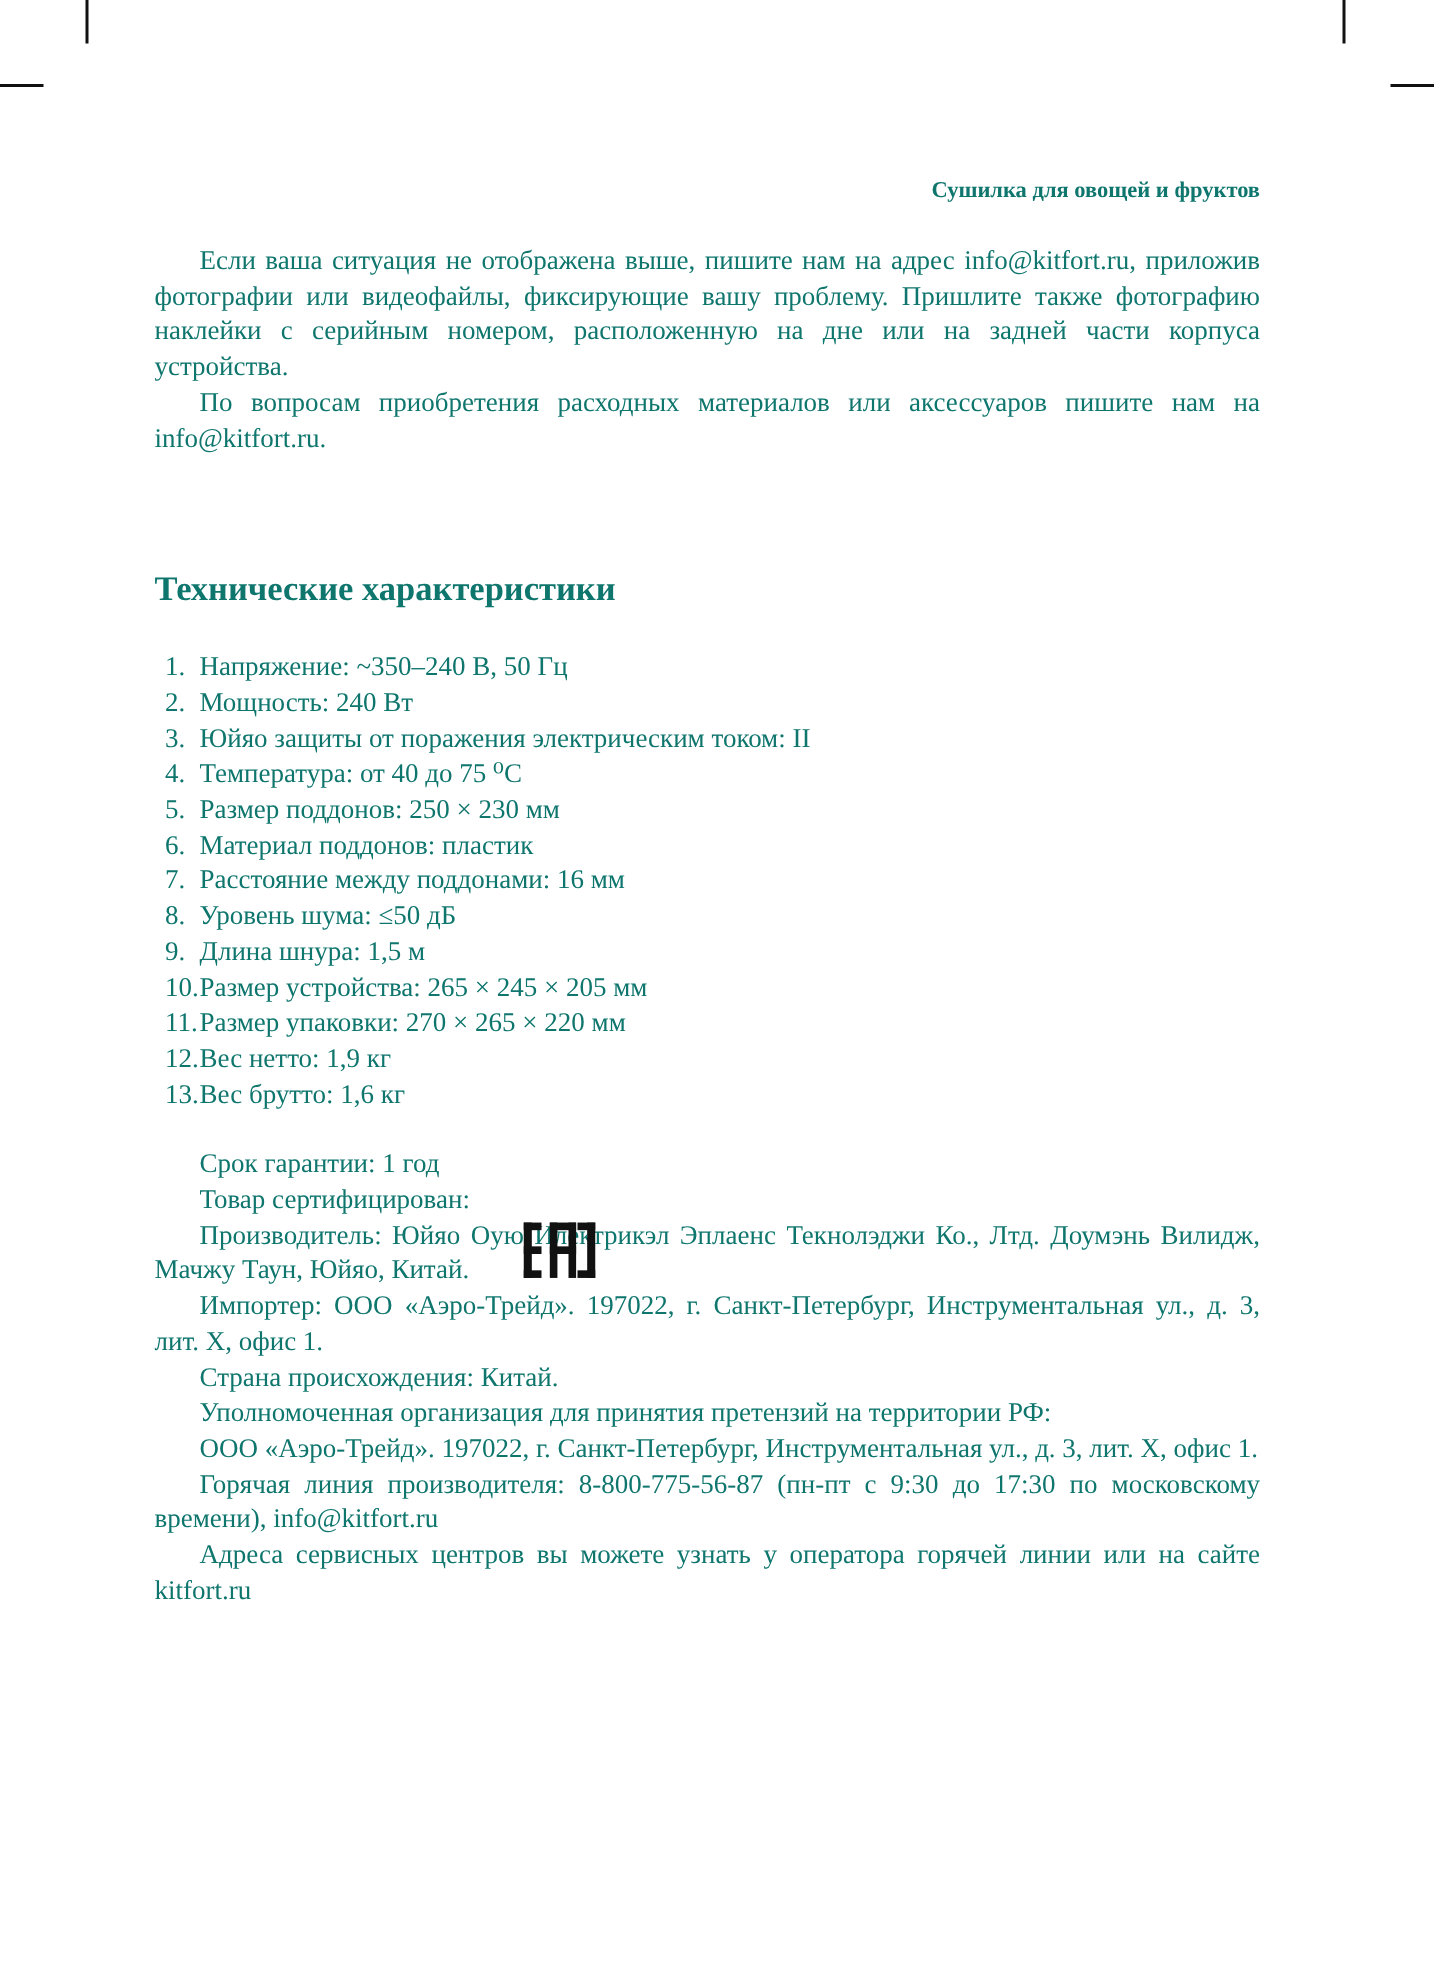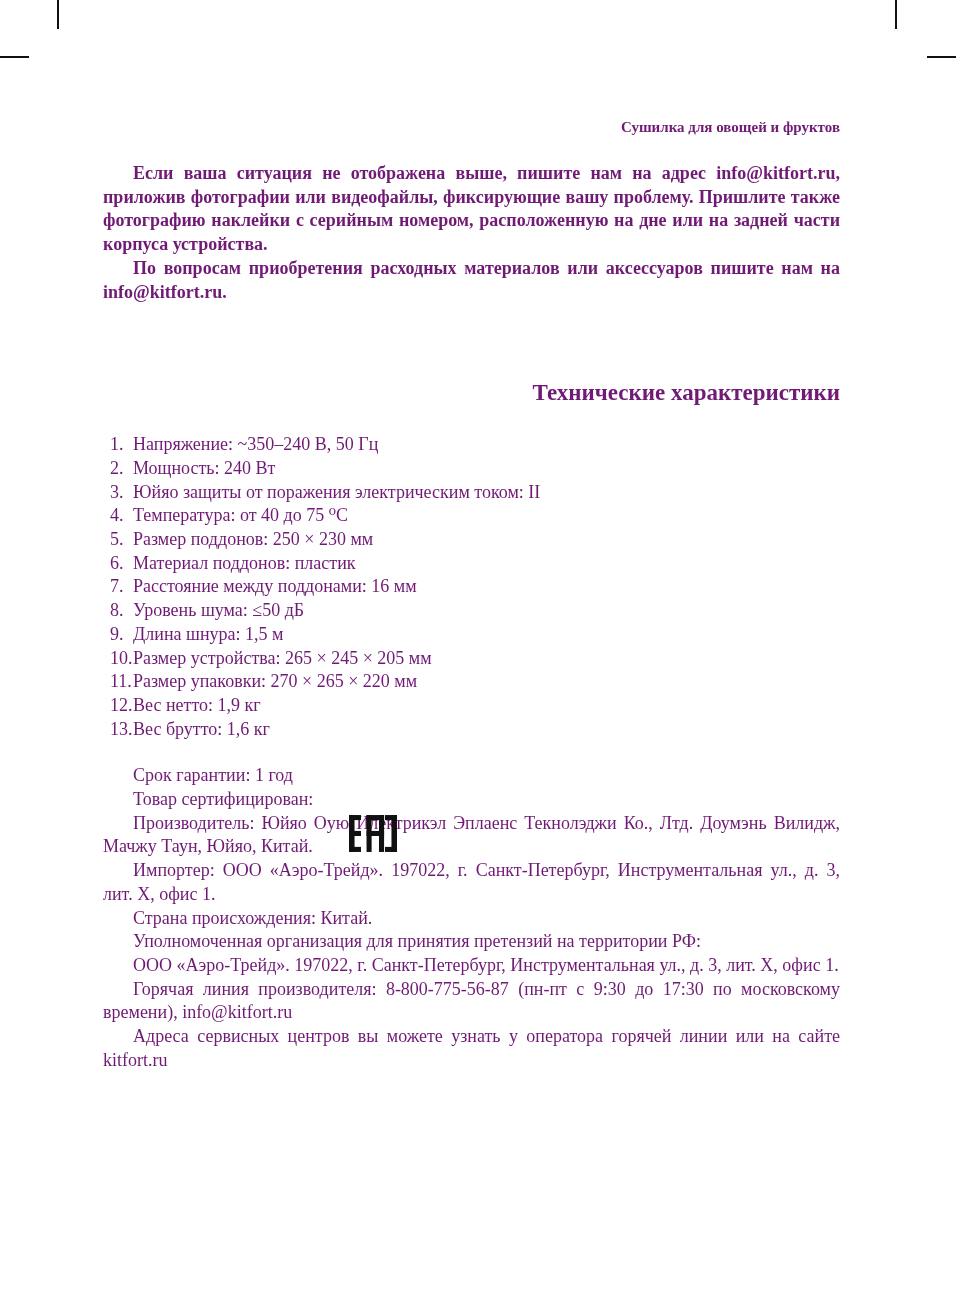--- a/index.html
+++ b/index.html
@@ -2,45 +2,45 @@
 <html><head>
 <meta charset="utf-8">
 <style>
   * { margin:0; padding:0; box-sizing:border-box; }
   html, body { background:#ffffff; }
   .page {
     position:relative;
     width:956px; height:1138px;
     background:#ffffff;
     font-family:"Liberation Serif","DejaVu Serif",serif;
-    color:#701a75;
+    color:#0f766e;
     overflow:hidden;
   }
   
   .crop { position:absolute; background:#111111; }
   .crop.h { height:2px; width:29px; }
   .crop.v { width:2px;  height:29px; }
   .tl-v { left:57px;  top:0; }
   .tl-h { left:0;     top:56px; }
   .tr-v { left:895px; top:0; }
   .tr-h { left:927px; top:56px; }
   .bl-h { left:0;     top:1247px; }
   .bl-v { left:57px;  top:1278px; }
   .br-h { left:927px; top:1247px; }
   .br-v { left:895px; top:1278px; }
 
   .content {
     position:absolute; left:103px; top:118px; width:737px;
     font-size:18px; line-height:23.7px;
   }
   .doc-header { text-align:right; font-weight:bold; font-size:15px; line-height:19px; }
-  .intro { margin-top:25px;font-weight:bold; }
+  .intro { margin-top:25px; }
   .body-par { text-align:justify; text-indent:30px; hyphens:manual; }
   .section-title {
-    margin-top:74px; text-align:right; font-weight:bold;
+    margin-top:74px; text-align:left; font-weight:bold;
     font-size:23px; line-height:30px;
   }
   .spec-list { margin-top:25px; list-style:none; padding-left:7px; }
   .spec-item { display:flex; }
   .spec-num { min-width:23px; flex:0 0 auto; }
   .spec-text { flex:1 1 auto; }
   .service { margin-top:23px; }
   .service-line { padding-left:30px; }
   .eac { position:absolute; left:349px; top:813px; }
   .page-number { position:absolute; left:846px; top:1201px; font-size:16px; line-height:20px; }

